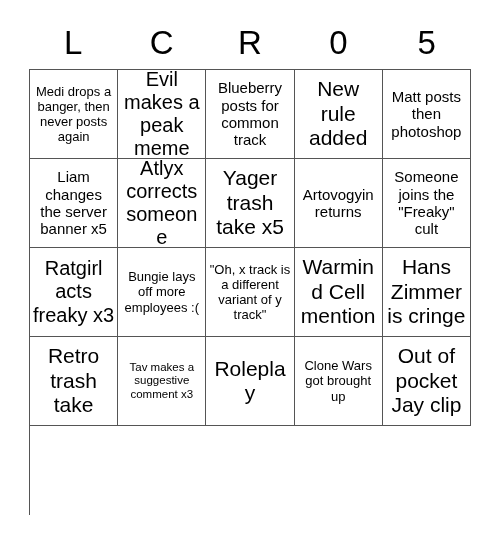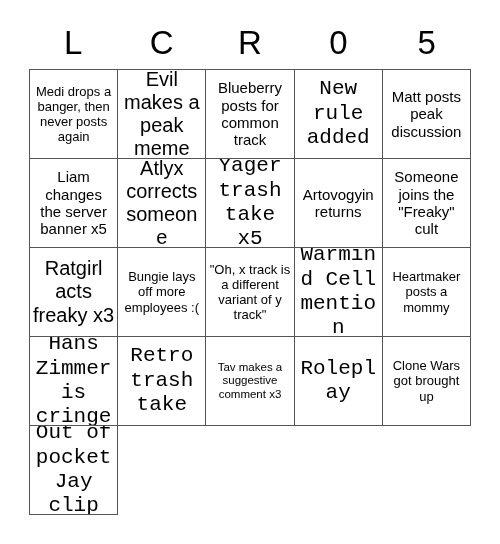--- a/index.html
+++ b/index.html
@@ -74,21 +74,21 @@
 
   .cell-text {
     display: block;
     width: 100%;
     line-height: 1.16;
     word-wrap: break-word;
     hyphens: none;
   }
 
   
-  .sz-xl .cell-text { font-size: 21px; font-family: Liberation Mono, monospace; }
+  .sz-xl .cell-text { font-size: 21px; }
   .sz-lg .cell-text { font-size: 20px; }
   .sz-md .cell-text { font-size: 15px; }
   .sz-sm .cell-text { font-size: 13px; }
   .sz-xs .cell-text { font-size: 11.5px; }
 </style>
 </head>
 <body>
 
 <div class="card">
 
@@ -108,21 +108,21 @@
     <div class="cell sz-lg">
         <span class="cell-text">Evil makes a peak meme</span>
       </div>
     <div class="cell sz-md">
         <span class="cell-text">Blueberry posts for common track</span>
       </div>
     <div class="cell sz-xl">
         <span class="cell-text">New rule added</span>
       </div>
     <div class="cell sz-md">
-        <span class="cell-text">Matt posts peak discussion</span>
+        <span class="cell-text">Matt posts then photoshop</span>
       </div>
 
     <div class="cell sz-md">
         <span class="cell-text">Liam changes the server banner x5</span>
       </div>
     <div class="cell sz-lg">
         <span class="cell-text">Atlyx corrects someone</span>
       </div>
     <div class="cell sz-xl">
         <span class="cell-text">Yager trash take x5</span>
@@ -140,23 +140,20 @@
     <div class="cell sz-sm">
         <span class="cell-text">Bungie lays off more employees :(</span>
       </div>
     <div class="cell sz-sm">
         <span class="cell-text">"Oh, x track is a different variant of y track"</span>
       </div>
 
     <div class="cell sz-xl">
         <span class="cell-text">Warmind Cell mention</span>
       </div>
-    <div class="cell sz-sm">
-        <span class="cell-text">Heartmaker posts a mommy</span>
-      </div>
     <div class="cell sz-xl">
         <span class="cell-text">Hans Zimmer is cringe</span>
       </div>
 
     <div class="cell sz-xl">
         <span class="cell-text">Retro trash take</span>
       </div>
     <div class="cell sz-xs">
         <span class="cell-text">Tav makes a suggestive comment x3</span>
       </div>

